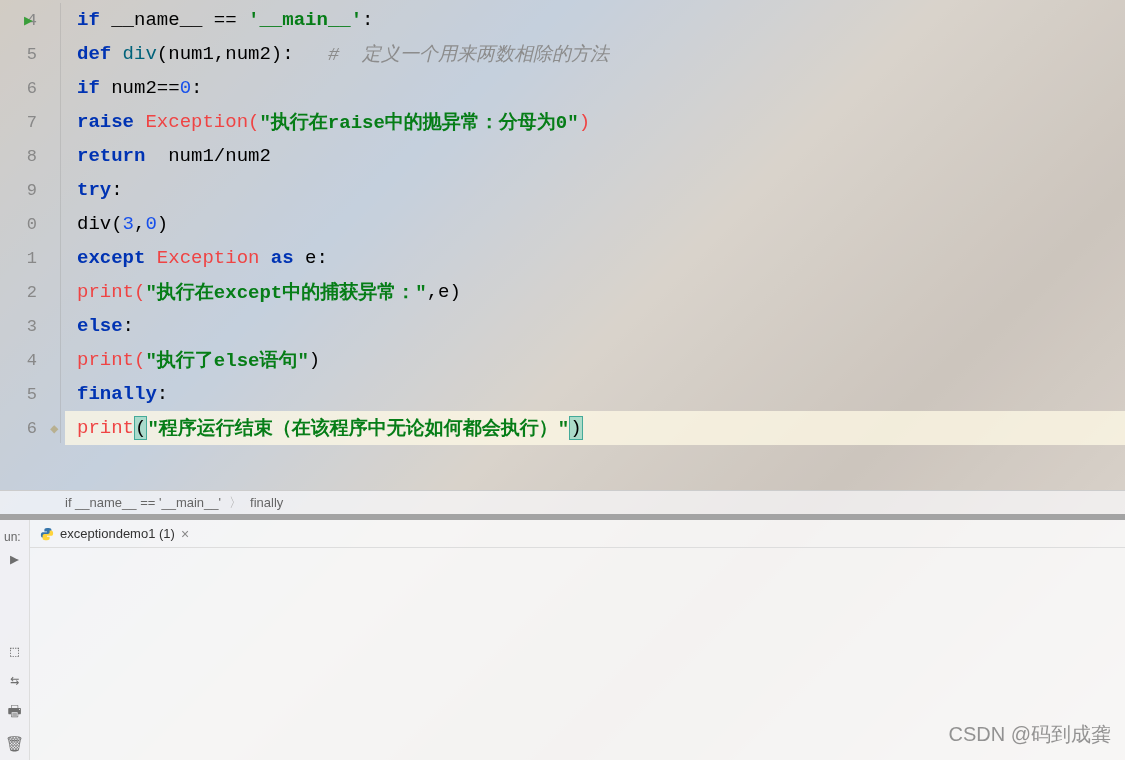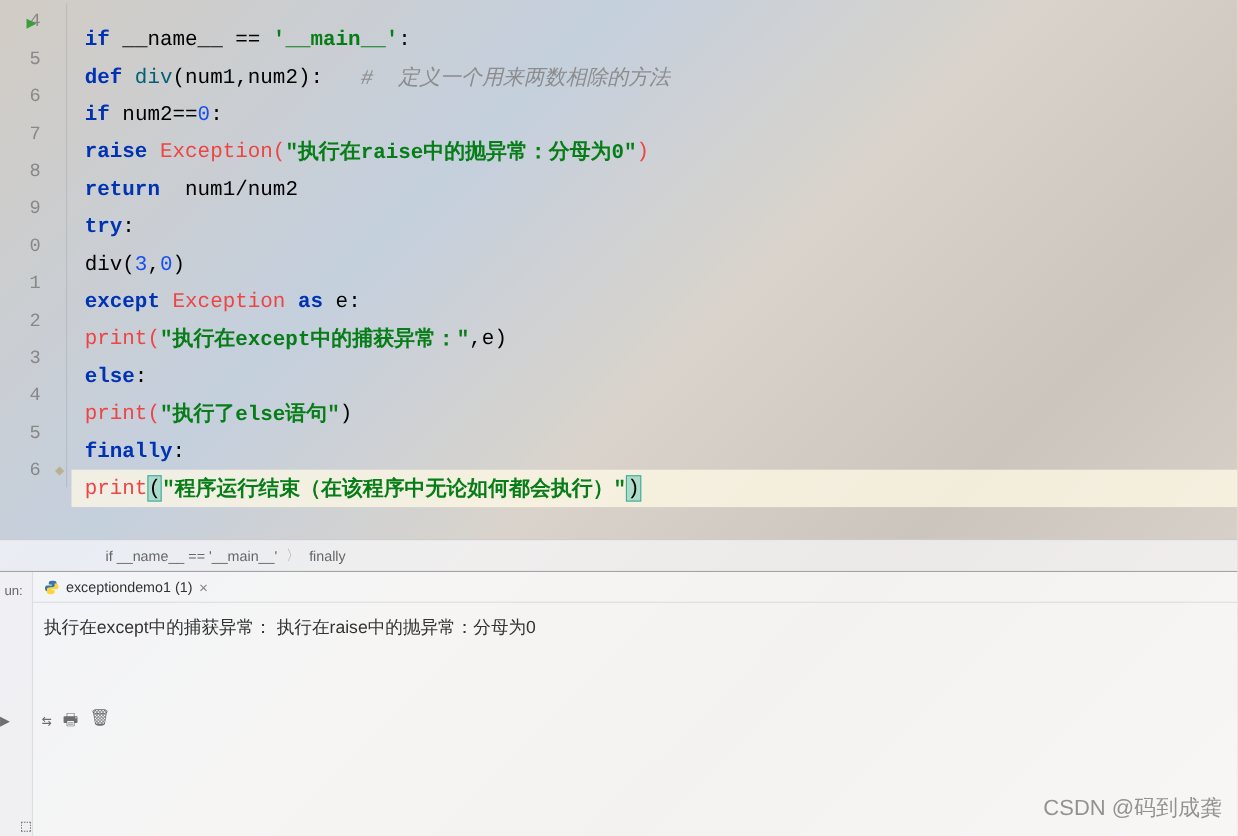--- a/index.html
+++ b/index.html
@@ -32,21 +32,21 @@
   position: relative;
 }
 .lnum { color: #888; font-size: 17px; }
 .run-icon {
   position: absolute;
   left: 24px;
   color: #3a9e3a;
   font-size: 15px;
 }
 .bookmark { position: absolute; left: 50px; color: #b8b090; font-size: 14px; }
-.code-area { flex: 1; padding-top: 19px; }
+.code-area { flex: 1; padding-top: 3px; }
 .cline {
   height: 34px;
   display: flex;
   align-items: center;
   font-size: 19px;
   white-space: pre;
   padding-left: 12px;
 }
 .highlight-line {
   background: rgba(255, 250, 230, 0.75);
@@ -58,24 +58,24 @@
 .builtin { color: #ef4444; }
 .comment { color: #8c8c8c; font-style: italic; }
 .op { color: #000; }
 .ident { color: #000; }
 .bracket-match { background: rgba(100, 200, 180, 0.5); border: 1px solid #4a9; }
 .cursor { border-right: 1px solid #000; }
 .breadcrumb {
   height: 30px;
   background: rgba(245, 245, 248, 0.85);
   border-top: 1px solid #ccc;
-  border-bottom: 1px solid #a3a3a3;
-  display: flex;
-  align-items: center;
-  padding-left: 96px;
+  border-bottom: 6px solid #a3a3a3;
+  display: flex;
+  align-items: center;
+  padding-left: 65px;
   font-family: 'Segoe UI', Arial, sans-serif;
   font-size: 13px;
   color: #666;
 }
 .breadcrumb .sep { margin: 0 8px; color: #aaa; }
 .run-panel {
   display: flex;
   height: 240px;
   background: rgba(248, 248, 250, 0.92);
 }
@@ -85,21 +85,21 @@
   font-size: 12px;
   color: #666;
   padding: 5px 2px;
   font-family: 'Segoe UI', Arial;
 }
 .run-sidebar {
   width: 30px;
   background: rgba(240, 240, 243, 0.9);
   border-right: 1px solid #ddd;
   display: flex;
-  flex-direction: row;
+  flex-direction: column;
   padding-top: 30px;
   gap: 10px;
   align-items: center;
 }
 .side-icon { color: #6e6e6e; font-size: 15px; cursor: pointer; }
 .run-content { flex: 1; display: flex; flex-direction: column; }
 .tab-bar {
   height: 28px;
   display: flex;
   align-items: center;
@@ -213,19 +213,18 @@
       <div class="tab">
         <svg class="py-icon" viewBox="0 0 16 16">
             <path fill="#3776ab" d="M8 1c-2 0-3 1-3 2v2h3v1H3c-1 0-2 1-2 3s1 3 2 3h2v-2c0-1 1-2 2-2h4c1 0 2-1 2-2V3c0-1-1-2-3-2H8z"></path>
             <path fill="#ffd43b" d="M8 15c2 0 3-1 3-2v-2H8v-1h5c1 0 2-1 2-3s-1-3-2-3h-2v2c0 1-1 2-2 2H5c-1 0-2 1-2 2v3c0 1 1 2 3 2h2z"></path>
           </svg>
         <span>exceptiondemo1 (1)</span>
         <span class="close">×</span>
       </div>
     </div>
     <div class="console">
-      <div class="cn">执行在except中的捕获异常： 执行在raise中的抛异常：分母为0</div>
       <div></div>
     </div>
   </div>
 </div>
 
 <div class="watermark">CSDN @码到成龚</div>
 
 </body></html>

